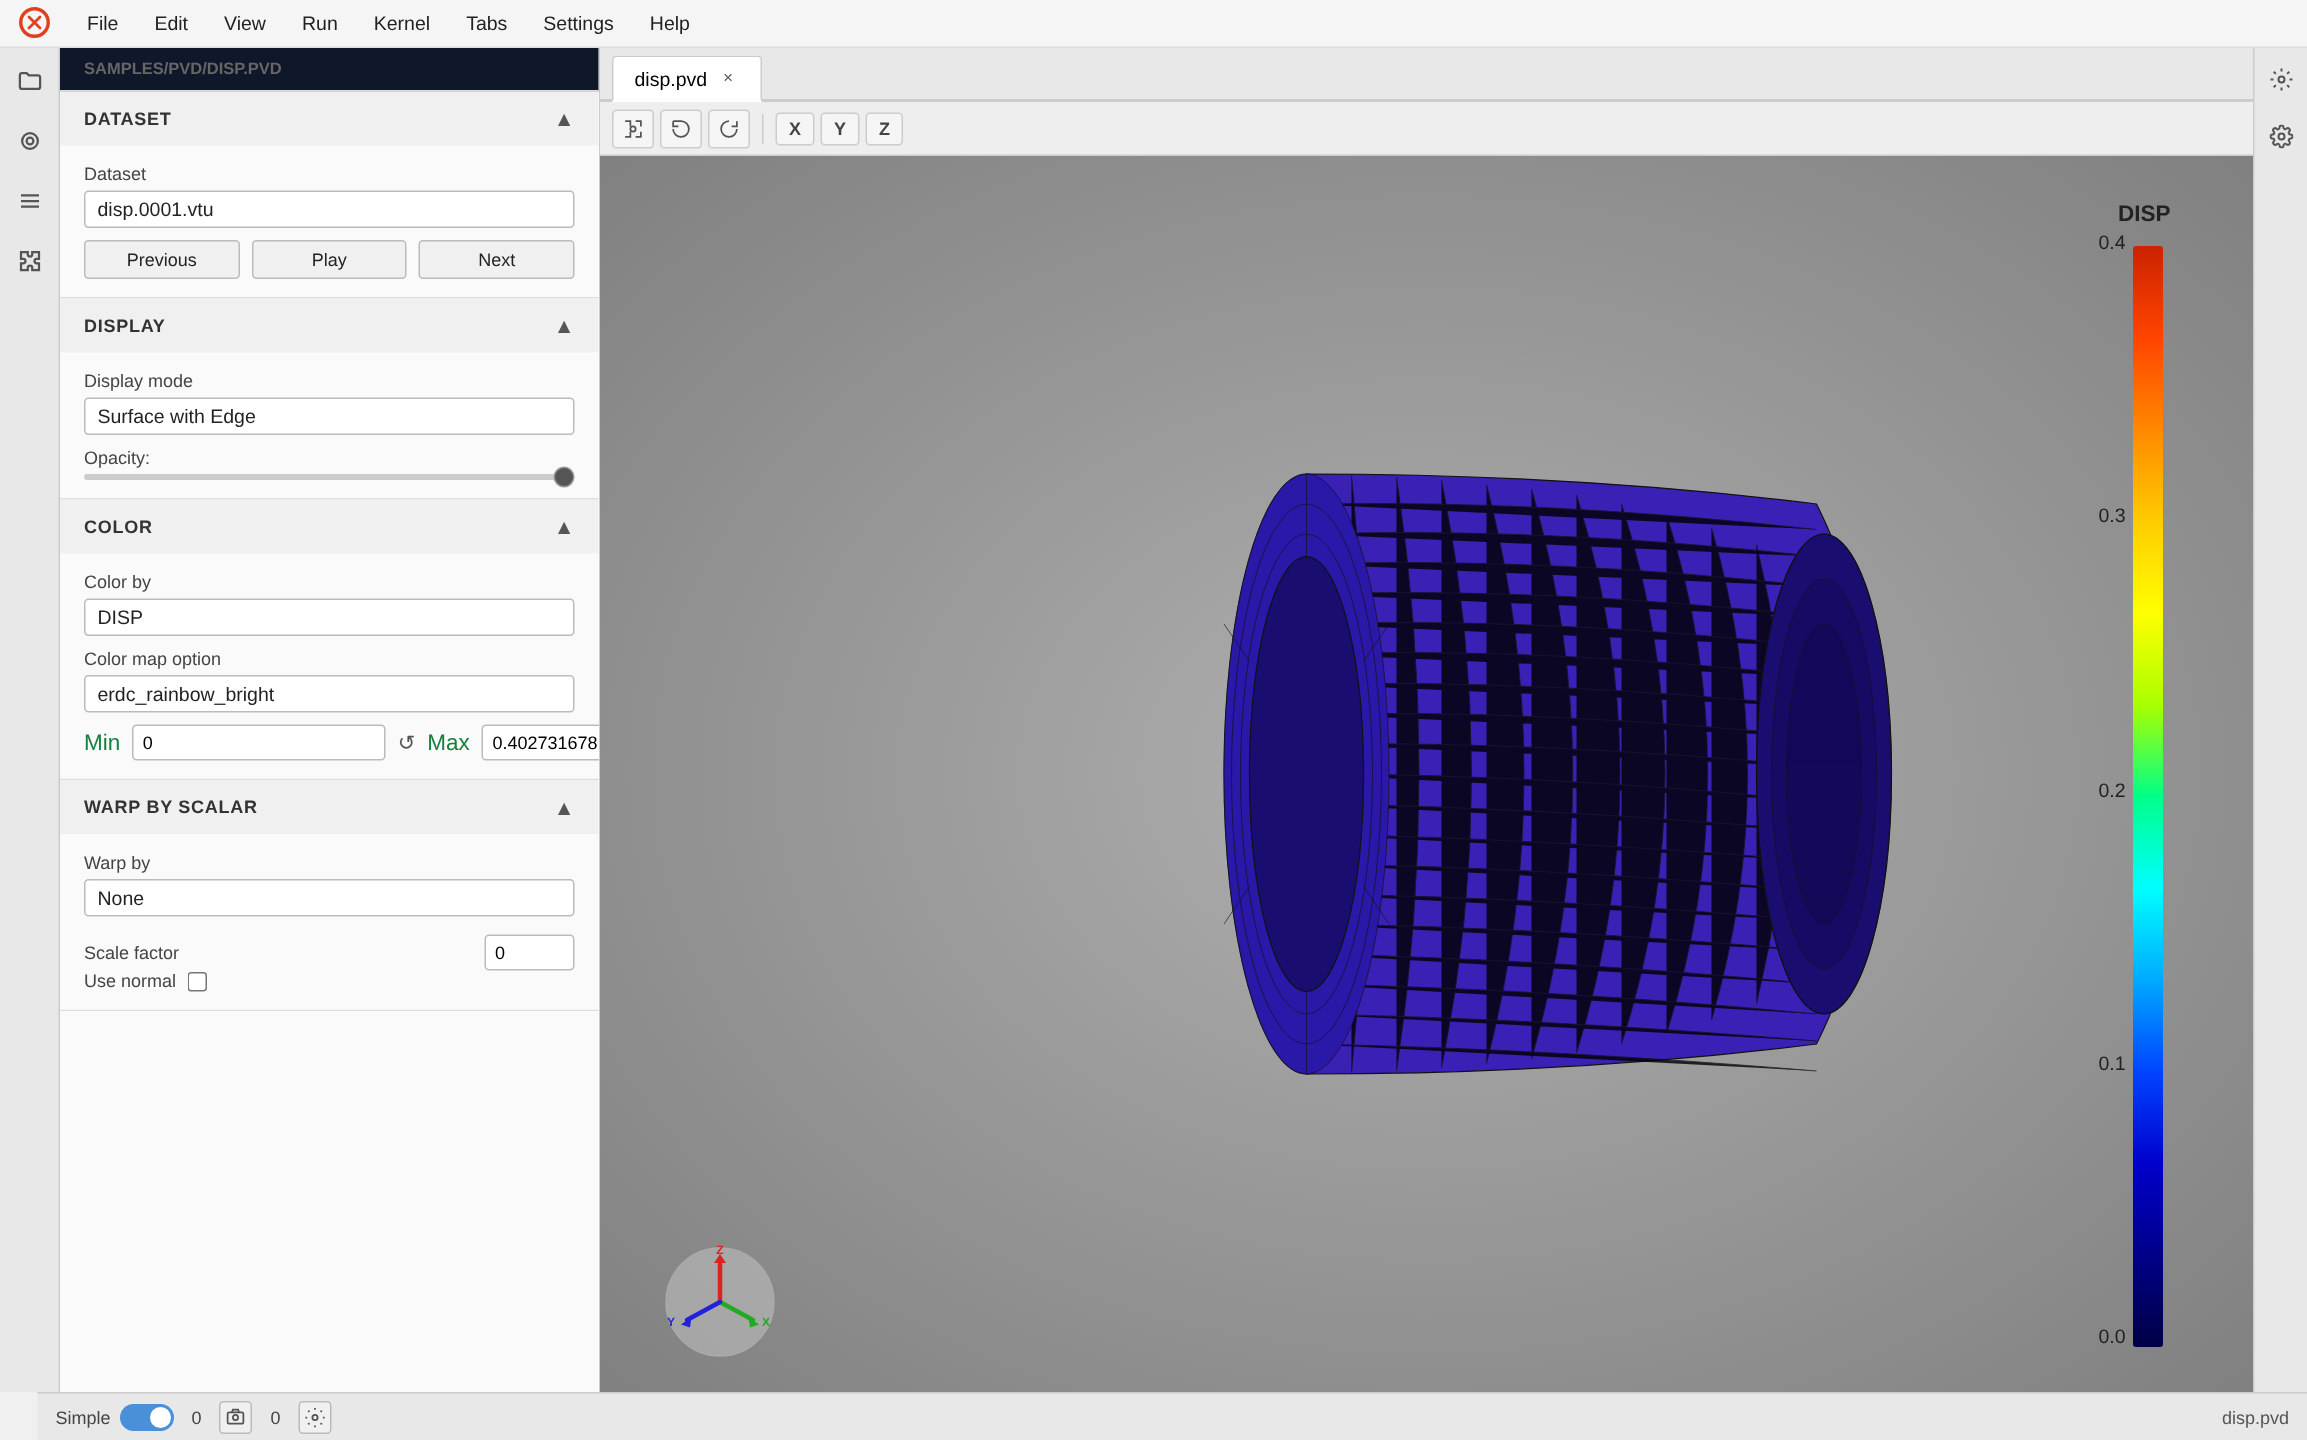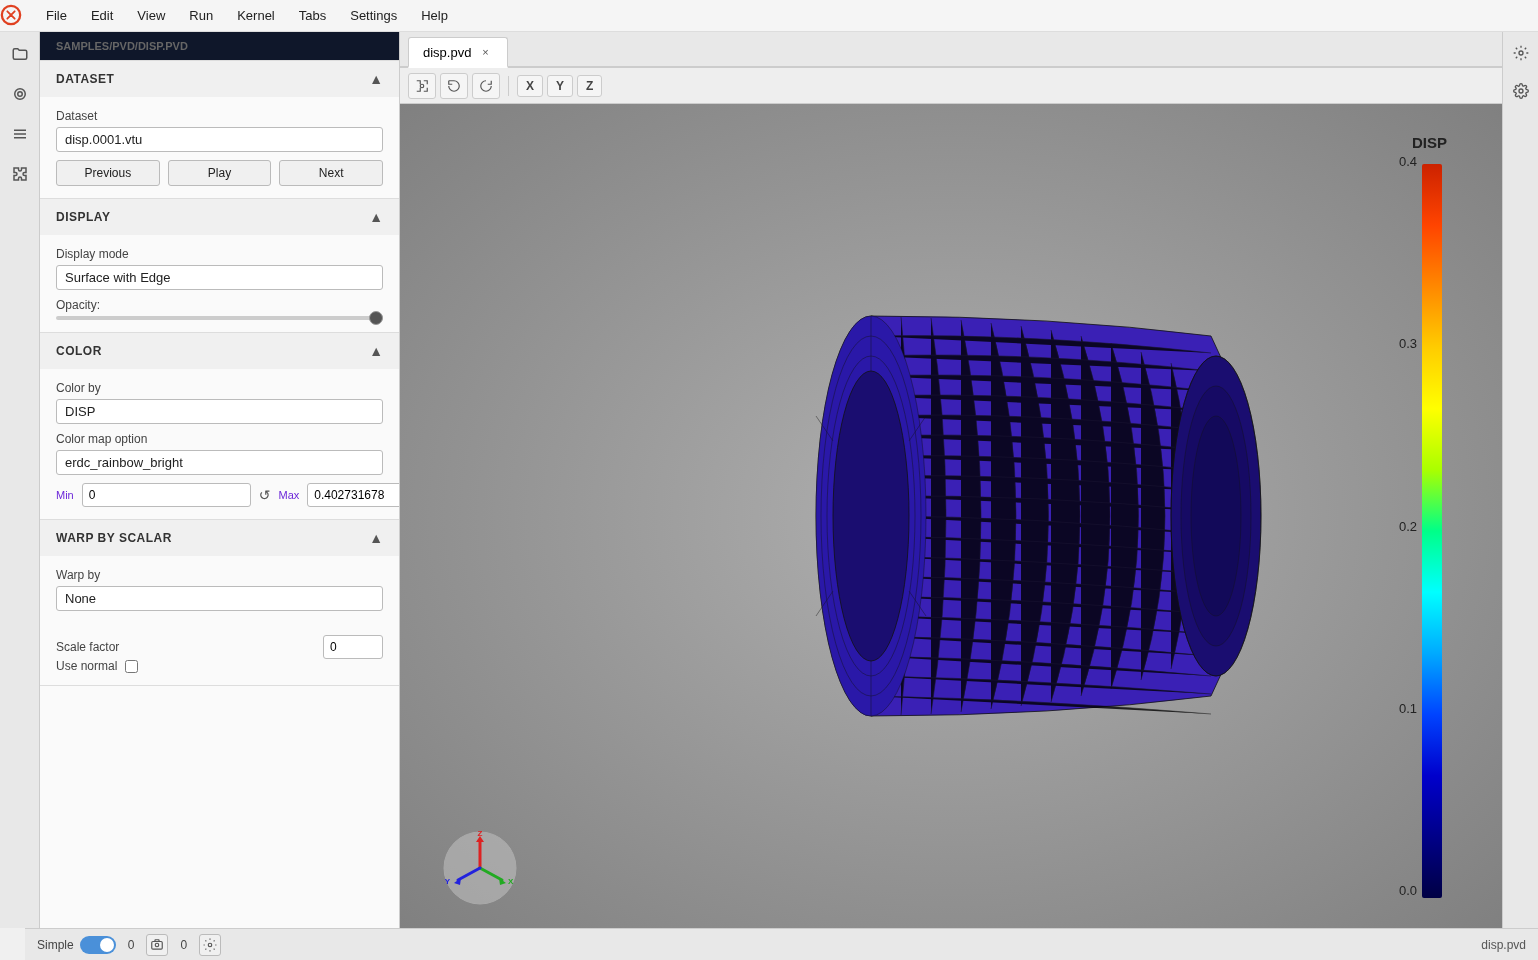--- a/index.html
+++ b/index.html
@@ -1,19 +1,19 @@
 <!DOCTYPE html>
 <html><head>
   <meta charset="utf-8">
   <style>
     * { box-sizing: border-box; margin: 0; padding: 0; }
     body { font-family: 'Segoe UI', Arial, sans-serif; font-size: 13px; background: #f0f0f0; display: flex; flex-direction: column; height: 960px; width: 1538px; overflow: hidden; }
 
     
-    .menubar { height: 32px; background: #f5f5f5; border-bottom: 1px solid #ddd; display: flex; align-items: center; padding: 0 0; gap: 4px; }
+    .menubar { height: 32px; background: #f5f5f5; border-bottom: 1px solid #ddd; display: flex; align-items: center; padding: 0 12px; gap: 4px; }
     .menubar-logo { width: 24px; height: 24px; margin-right: 8px; }
     .menubar-item { padding: 4px 10px; cursor: pointer; border-radius: 3px; font-size: 13px; color: #222; }
 
     
     .main-layout { display: flex; flex: 1; overflow: hidden; }
 
     
     .icon-rail { width: 40px; background: #e8e8e8; border-right: 1px solid #ccc; display: flex; flex-direction: column; align-items: center; padding-top: 8px; gap: 12px; }
     .rail-icon { width: 28px; height: 28px; display: flex; align-items: center; justify-content: center; border-radius: 4px; cursor: pointer; color: #555; font-size: 16px; }
 
@@ -33,26 +33,26 @@
 
     .btn-row { display: flex; gap: 8px; margin-top: 8px; }
     .btn { flex: 1; padding: 5px 8px; border: 1px solid #bbb; border-radius: 3px; background: #f0f0f0; cursor: pointer; font-size: 12px; text-align: center; color: #222; }
     .btn-play { flex: 1; }
 
     .slider-row { display: flex; align-items: center; gap: 8px; margin-top: 4px; }
     .slider { flex: 1; -webkit-appearance: none; height: 4px; background: #ccc; border-radius: 2px; outline: none; }
     .slider::-webkit-slider-thumb { -webkit-appearance: none; width: 14px; height: 14px; border-radius: 50%; background: #555; cursor: pointer; border: 1px solid #999; }
 
     .min-max-row { display: flex; gap: 8px; align-items: center; margin-top: 8px; }
-    .min-max-label { font-size: 11px; color: #6d28d9; }
+    .min-max-label { font-size: 15px; color: #15803d; }
     .min-max-input { flex: 1; border: 1px solid #bbb; border-radius: 3px; padding: 4px 6px; font-size: 12px; background: white; }
     .refresh-btn { width: 22px; height: 22px; border: none; background: none; cursor: pointer; font-size: 14px; color: #555; display: flex; align-items: center; justify-content: center; }
 
     .checkbox-row { display: flex; align-items: center; gap: 8px; margin-top: 0; }
-    .scale-row { display: flex; align-items: center; gap: 24px; margin-top: 24px; justify-content: center; }
+    .scale-row { display: flex; align-items: center; gap: 24px; margin-top: 12px; justify-content: center; }
     .scale-label { font-size: 12px; color: #444; flex: 1; }
     .scale-input { width: 60px; border: 1px solid #bbb; border-radius: 3px; padding: 4px 6px; font-size: 12px; background: white; }
 
     
     .right-area { flex: 1; display: flex; flex-direction: column; }
     .tab-bar { height: 36px; background: #e8e8e8; border-bottom: 2px solid #ccc; display: flex; align-items: flex-end; padding-left: 8px; }
     .tab { display: flex; align-items: center; gap: 6px; padding: 6px 14px; background: white; border: 1px solid #ccc; border-bottom: 2px solid white; border-radius: 3px 3px 0 0; margin-right: 2px; font-size: 13px; cursor: pointer; position: relative; top: 2px; }
     .tab-close { width: 16px; height: 16px; display: flex; align-items: center; justify-content: center; border-radius: 50%; font-size: 11px; cursor: pointer; color: #555; }
 
     

